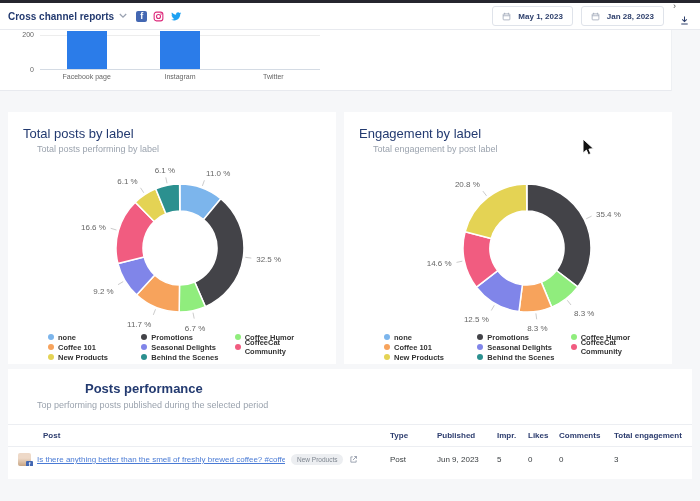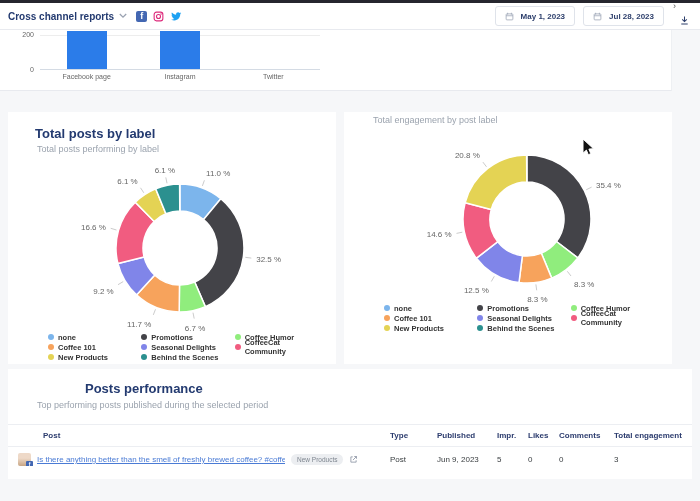--- a/index.html
+++ b/index.html
@@ -19,21 +19,21 @@
   .barcard{position:relative;width:671px;height:60px;background:#fff;border-bottom:1px solid #e8eaef;border-right:1px solid #eef0f3;}
   #bar-plot{position:absolute;left:40px;top:0;width:280px;height:40px;}
   .grid200{position:absolute;left:0;right:0;top:5px;border-top:1px solid #ededed;}
   .axis0{position:absolute;left:0;right:0;bottom:0;border-bottom:1px solid #d4dbe4;}
   .bar{position:absolute;bottom:1px;width:40px;}
   .cat{position:absolute;top:43px;font-size:7px;color:#666;transform:translateX(-50%);white-space:nowrap;}
   .yt{position:absolute;left:12px;width:22px;text-align:right;font-size:7px;color:#666;}
   .gap{height:21px;}
   .donut-row{display:flex;gap:8px;margin-left:8px;}
   .card{background:#fff;width:328px;height:252px;}
-  .card h2{margin:14px 0 0 27px;font-size:13px;font-weight:700;color:#233a70;}
+  .card h2{margin:14px 0 0 15px;font-size:13px;font-weight:400;color:#233a70;}
   .card .sub{margin:3px 0 0 29px;font-size:9px;color:#9ba3ae;}
   svg.donut{display:block;margin-top:12px;overflow:visible;}
   .legend{margin:4px 0 0 40px;width:272px;column-count:3;column-gap:8px;font-size:7.5px;font-weight:700;color:#333;}
   .li{display:flex;align-items:center;gap:4px;height:10px;break-inside:avoid;cursor:pointer;}
   .dot{width:6px;height:6px;border-radius:50%;flex:none;}
   .gap2{height:5px;}
   .tablecard{background:#fff;width:684px;margin-left:8px;height:110px;padding-top:12px;box-sizing:border-box;}
   .tablecard h2{margin:0 0 0 29px;font-size:13px;font-weight:700;color:#233a70;padding-left:48px;}
   .tablecard .sub{margin:4px 0 0 29px;font-size:9px;color:#9ba3ae;}
   .thead{display:grid;grid-template-columns:347px 47px 60px 31px 31px 55px 1fr;padding-left:35px;margin-top:14px;border-top:1px solid #eceef2;border-bottom:1px solid #eceef2;height:21px;align-items:center;font-size:8px;font-weight:700;color:#2c3c6e;}
@@ -79,21 +79,21 @@
             <rect x="3" y="5" width="18" height="16" rx="2" fill="none" stroke="#98a1b3" stroke-width="2"></rect>
             <path d="M7 2v5M17 2v5M3 10h18" stroke="#98a1b3" stroke-width="2" fill="none"></path>
           </svg>
         <span>May 1, 2023</span>
       </div>
       <div class="datebox">
         <svg width="9" height="9" viewBox="0 0 24 24">
             <rect x="3" y="5" width="18" height="16" rx="2" fill="none" stroke="#98a1b3" stroke-width="2"></rect>
             <path d="M7 2v5M17 2v5M3 10h18" stroke="#98a1b3" stroke-width="2" fill="none"></path>
           </svg>
-        <span>Jul 28, 2023</span>
+        <span>Jan 28, 2023</span>
       </div>
       <div class="dlbtn">
         <svg width="11" height="11" viewBox="0 0 24 24">
             <path d="M12 3v10M7 9.5l5 5 5-5M5 19.5h14" fill="none" stroke="#2c3e6b" stroke-width="2.2"></path>
           </svg>
       </div>
     </div>
   </div>
 
   <section class="barcard">
@@ -171,20 +171,21 @@
             <span class="dot" style="background: rgb(144, 237, 125);"></span>
             <span>Coffee Humor</span>
           </div>
           <div class="li">
             <span class="dot" style="background: rgb(241, 92, 128);"></span>
             <span>CoffeeCat Community</span>
           </div>
         </div>
     </div>
     <div class="card">
+      <h2>Engagement by label</h2>
       <div class="sub">Total engagement by post label</div>
       <svg class="donut" width="328" height="162">
           <path d="M183 18A64 64 0 0 1 233.8 120.9L212.4 104.5A37 37 0 0 0 183 45Z" fill="#434348" stroke="#ffffff" stroke-width="1.5"></path>
           <line x1="242.2" y1="52.8" x2="247.6" y2="50.1" stroke="#cccccc" stroke-width="1"></line>
           <text x="252" y="50.9" text-anchor="start" fill="#666" font-size="8">35.4 %</text>
           <path d="M233.8 120.9A64 64 0 0 1 207.7 141.1L197.3 116.1A37 37 0 0 0 212.4 104.5Z" fill="#90ed7d" stroke="#ffffff" stroke-width="1.5"></path>
           <line x1="223.3" y1="134.3" x2="227" y2="139" stroke="#cccccc" stroke-width="1"></line>
           <text x="230" y="150" text-anchor="start" fill="#666" font-size="8">8.3 %</text>
           <path d="M207.7 141.1A64 64 0 0 1 175 145.5L178.4 118.7A37 37 0 0 0 197.3 116.1Z" fill="#f7a35c" stroke="#ffffff" stroke-width="1.5"></path>
           <line x1="191.9" y1="147.4" x2="192.7" y2="153.3" stroke="#cccccc" stroke-width="1"></line>

